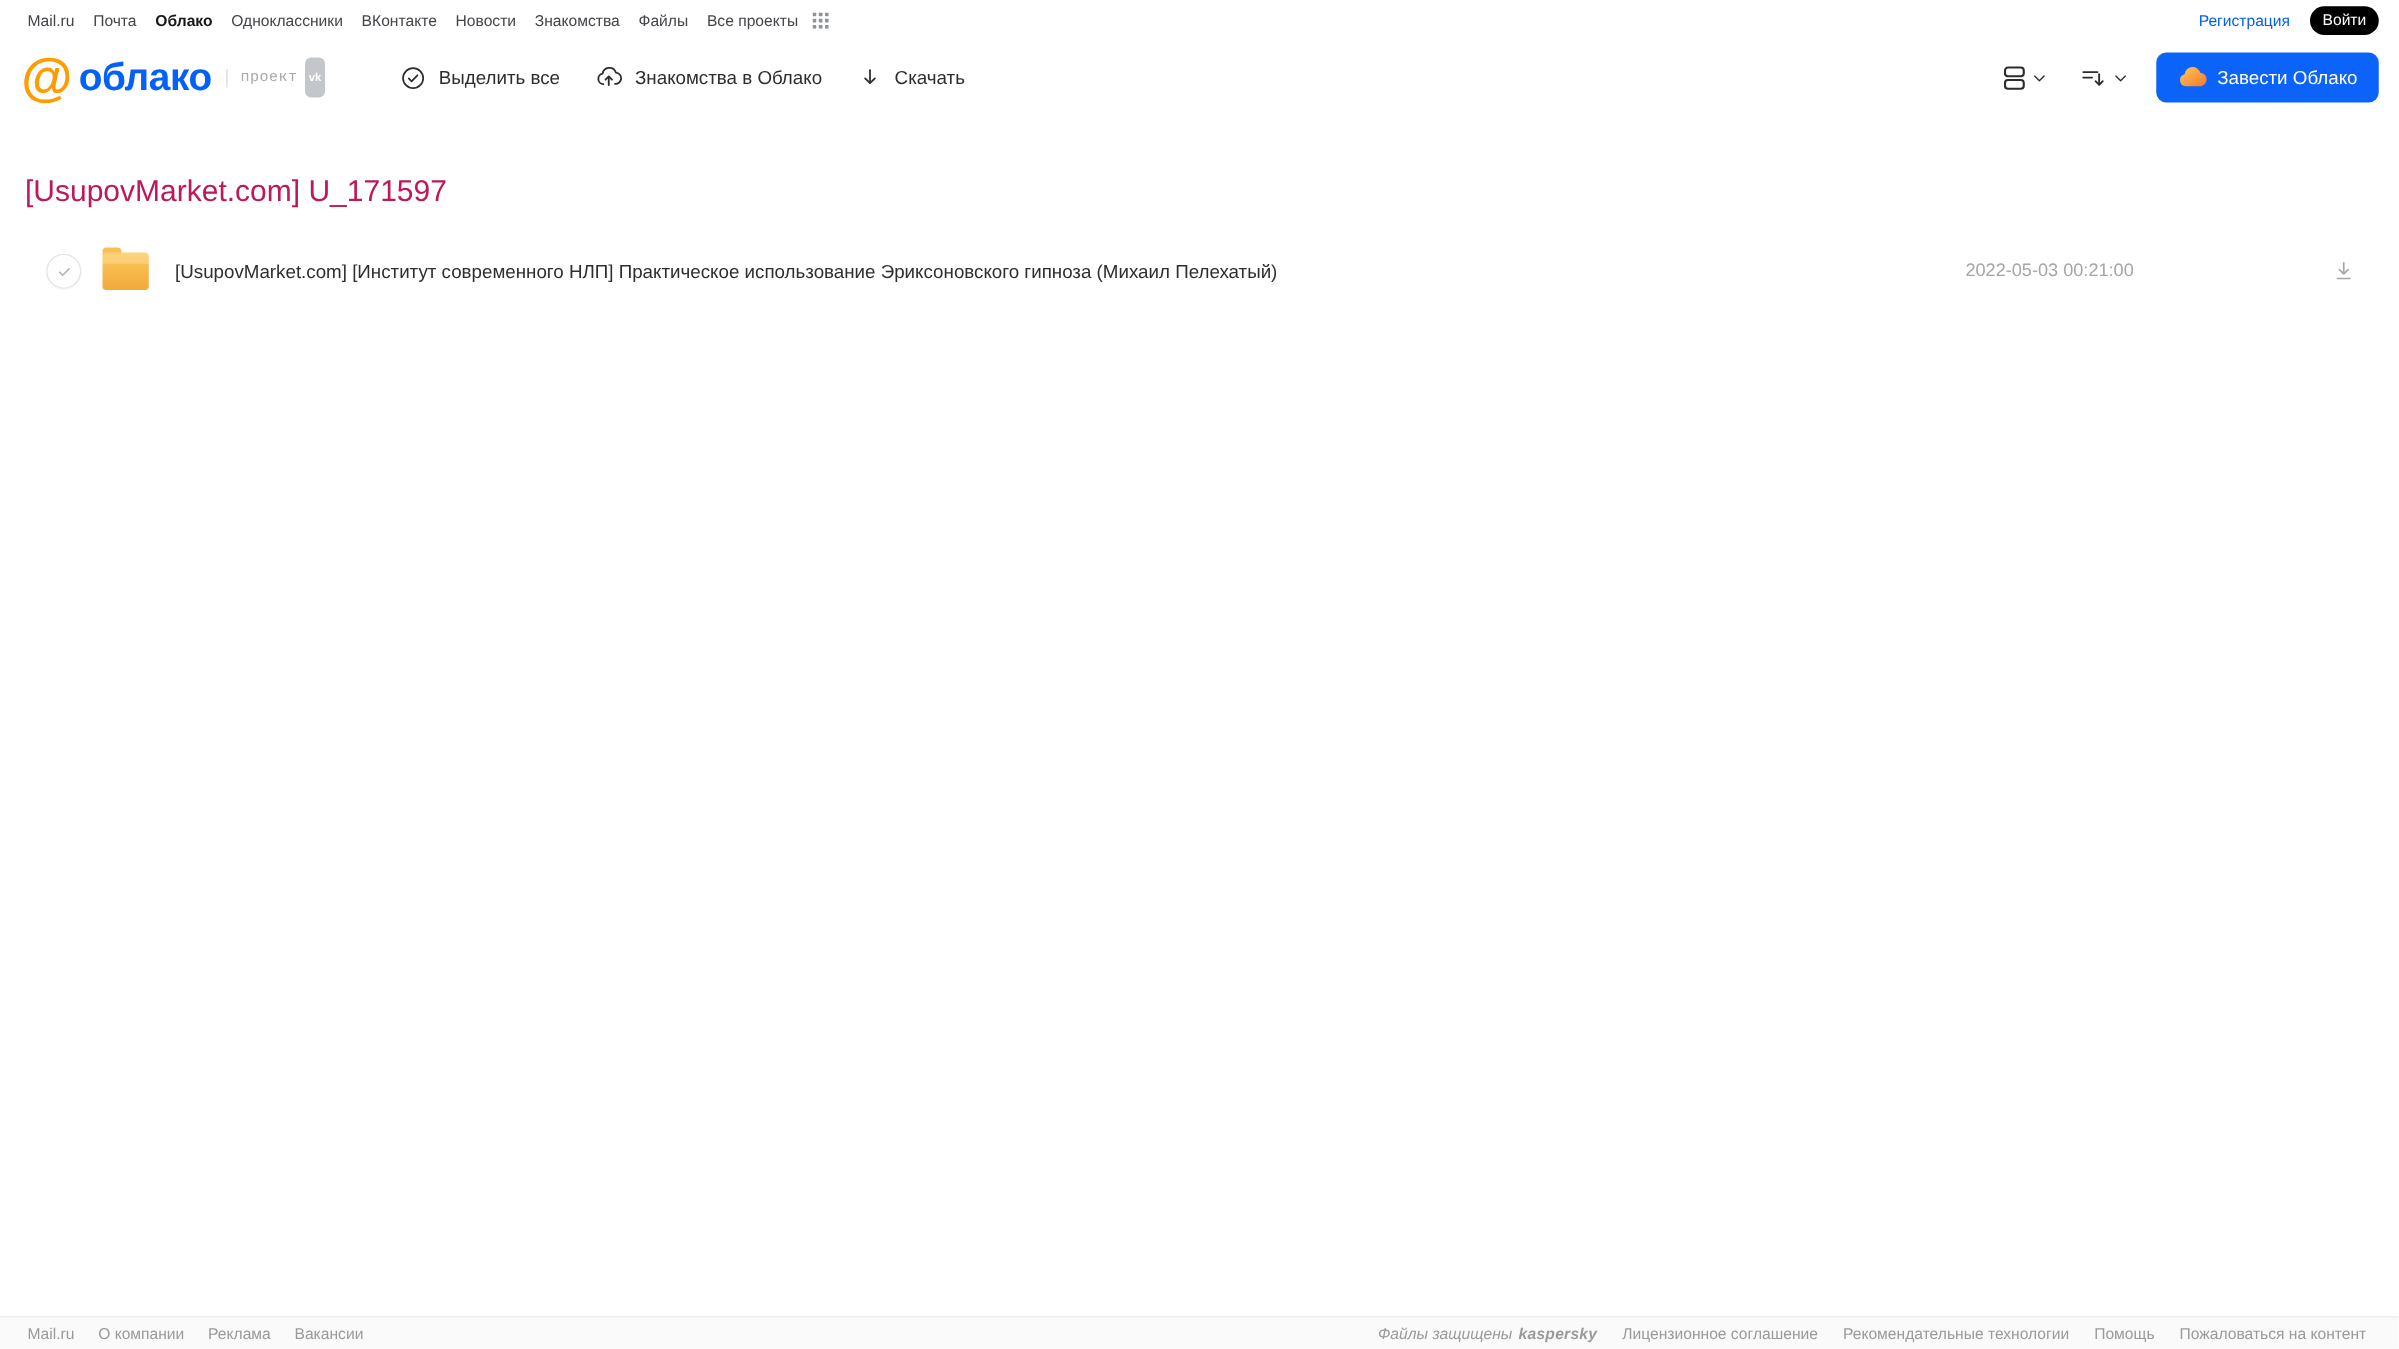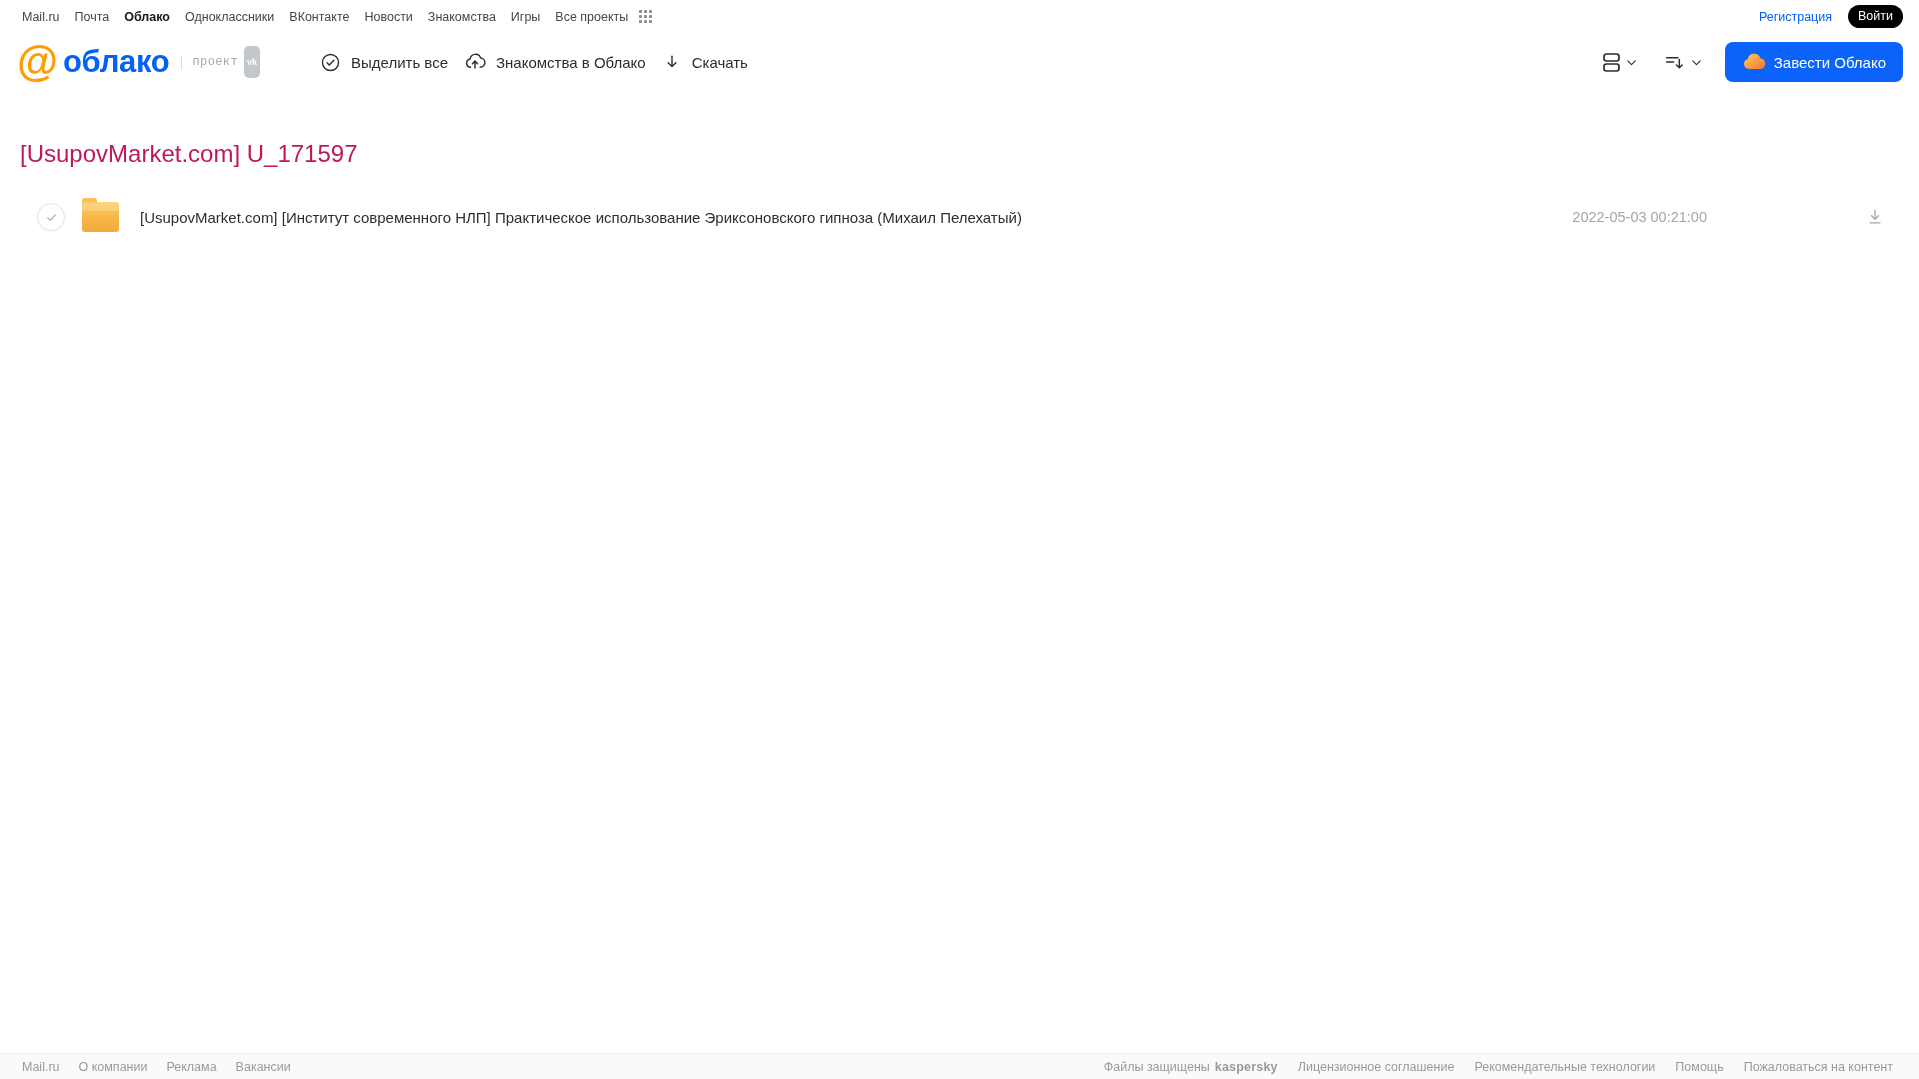--- a/index.html
+++ b/index.html
@@ -22,21 +22,21 @@
   
   .header{position:absolute;top:33px;left:0;right:0;height:58px;}
   .logo{position:absolute;left:17px;top:50%;transform:translateY(-50%);
         display:flex;align-items:center;cursor:pointer;}
   .logo-at{font-size:42px;font-weight:700;color:#ff9c00;line-height:1;margin-right:5px;}
   .logo-word{font-size:31px;font-weight:700;color:#0361f8;letter-spacing:-0.3px;}
   .logo-sep{width:1px;height:15px;background:#d8dadd;margin:0 10px 0 12px;}
   .logo-project{font-size:12px;color:#a6a9ad;letter-spacing:.4px;margin-right:6px;font-family:Liberation Mono, monospace;}
   .vk-badge{width:16px;height:32px;border-radius:5px;background:#c3c6cb;color:#fff;
             font-size:9px;font-weight:700;display:flex;align-items:center;justify-content:center;}
-  .toolbar{position:absolute;left:320px;top:0;bottom:0;display:flex;align-items:center;gap:16px;}
+  .toolbar{position:absolute;left:320px;top:0;bottom:0;display:flex;align-items:center;gap:28px;}
   .tool-btn{display:flex;align-items:center;gap:10px;font-size:15px;color:#2c2d2e;cursor:pointer;white-space:nowrap;}
   .hdr-right{position:absolute;right:16px;top:0;bottom:0;display:flex;align-items:center;}
   .icon-drop{display:flex;align-items:center;gap:5px;cursor:pointer;}
   .icon-drop.view{margin-right:26px;}
   .icon-drop.sort{margin-right:22px;}
   .get-cloud-btn{height:40px;background:#0b63f9;border:none;border-radius:8px;display:flex;
                  align-items:center;gap:8px;padding:0 17px;color:#fff;font-size:15px;
                  font-weight:500;font-family:inherit;cursor:pointer;}
 
   
@@ -56,37 +56,37 @@
   .file-date{font-size:14.5px;color:#a5a5a5;white-space:nowrap;margin-right:158px;}
   .row-download{margin-right:34px;display:flex;align-items:center;cursor:pointer;flex:none;}
 
   
   .footer{position:absolute;left:0;right:0;bottom:0;height:26px;background:#fafafa;
           border-top:1px solid #ececec;display:flex;align-items:center;
           justify-content:space-between;padding:0 26px 0 22px;box-sizing:border-box;}
   .footer a,.footer span{font-size:12.5px;color:#9a9a9a;}
   .f-left{display:flex;align-items:center;gap:19px;}
   .f-right{display:flex;align-items:center;gap:20px;}
-  .kasp-wrap{display:flex;align-items:center;gap:5px;}
+  .kasp-wrap{display:flex;align-items:center;gap:5px;font-style:italic;}
   .kaspersky{font-size:13px;font-weight:700;color:#00a88e;letter-spacing:.2px;}
   svg{display:block;}
 </style>
 </head>
 <body>
 
 <nav class="topnav">
   <div class="topnav-left">
     <a class="nav-item">Mail.ru</a>
     <a class="nav-item">Почта</a>
     <a class="nav-item active">Облако</a>
     <a class="nav-item">Одноклассники</a>
     <a class="nav-item">ВКонтакте</a>
     <a class="nav-item">Новости</a>
     <a class="nav-item">Знакомства</a>
-    <a class="nav-item">Игры</a>
+    <a class="nav-item">Файлы</a>
     <a class="nav-item">Все проекты</a>
     <span class="apps-grid">
       <svg width="13" height="13" viewBox="0 0 13 13" fill="#8e9399">
         <rect x="0" y="0" width="3" height="3" rx="0.6"></rect>
           <rect x="5" y="0" width="3" height="3" rx="0.6"></rect>
           <rect x="10" y="0" width="3" height="3" rx="0.6"></rect>
         <rect x="0" y="5" width="3" height="3" rx="0.6"></rect>
           <rect x="5" y="5" width="3" height="3" rx="0.6"></rect>
           <rect x="10" y="5" width="3" height="3" rx="0.6"></rect>
         <rect x="0" y="10" width="3" height="3" rx="0.6"></rect>

